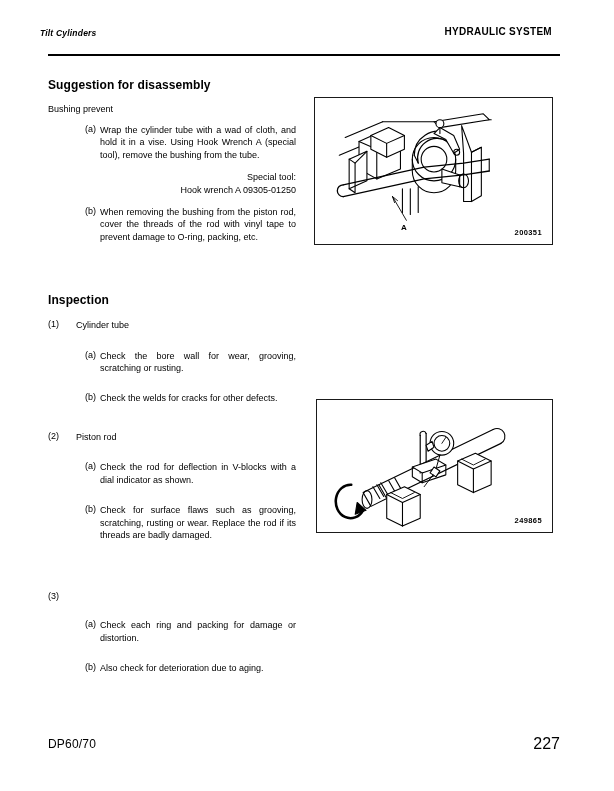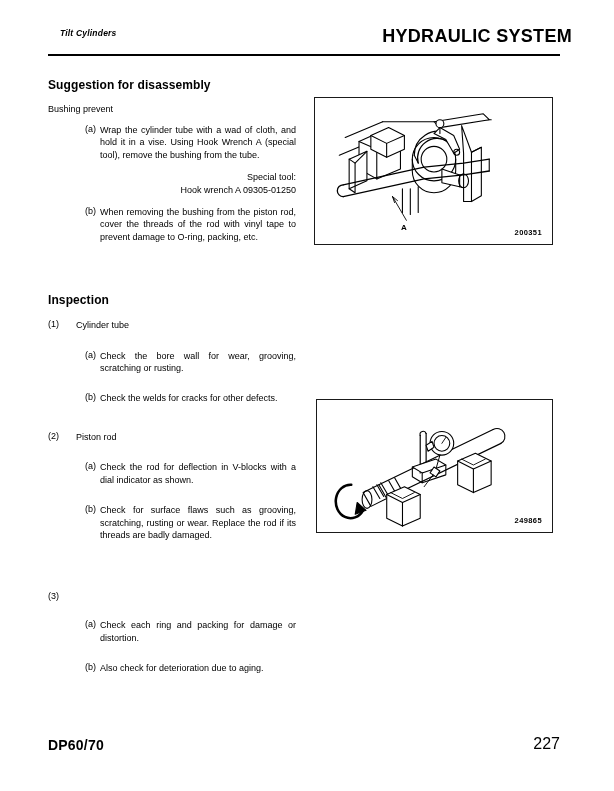--- a/index.html
+++ b/index.html
@@ -18,40 +18,40 @@
   .page {
     position: absolute;
     left: 0; top: 0;
     width: 614px;
     height: 791px;
   }
 
   
   .header {
     position: absolute;
-    left: 60px;
+    left: 40px;
     top: 28px;
     width: 512px;
     height: 22px;
   }
   .header-left {
     position: absolute;
     left: 0;
     top: 0;
     font-style: italic;
     font-weight: bold;
     font-size: 8.5px;
     letter-spacing: 0.2px;
   }
   .header-right {
     position: absolute;
     right: 0;
     top: -2px;
     font-weight: bold;
-    font-size: 18px;
+    font-size: 10px;
     letter-spacing: 0.3px;
   }
   .header-rule {
     position: absolute;
     left: 48px;
     top: 54px;
     width: 512px;
     height: 2px;
     background: #000000;
   }
@@ -170,22 +170,22 @@
     position: absolute;
     left: 48px;
     top: 735px;
     width: 512px;
     height: 18px;
   }
   .footer-left {
     position: absolute;
     left: 0;
     top: 2px;
-    font-size: 14px;
-    font-weight: bold;
+    font-size: 12px;
+    font-weight: normal;
     letter-spacing: 0.2px;
   }
   .footer-right {
     position: absolute;
     right: 0;
     top: 0;
     font-size: 16px;
     font-weight: normal;
   }
 </style>

